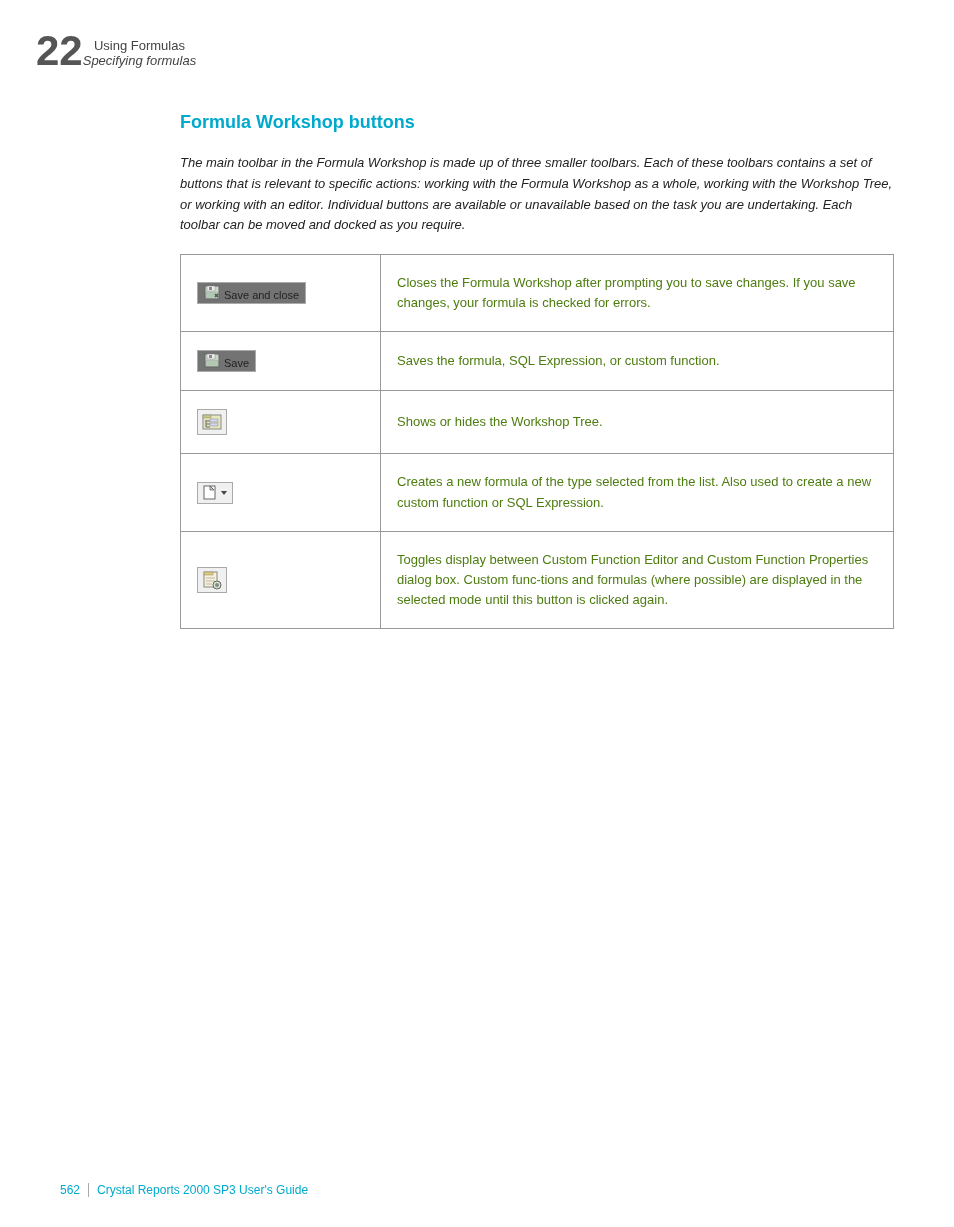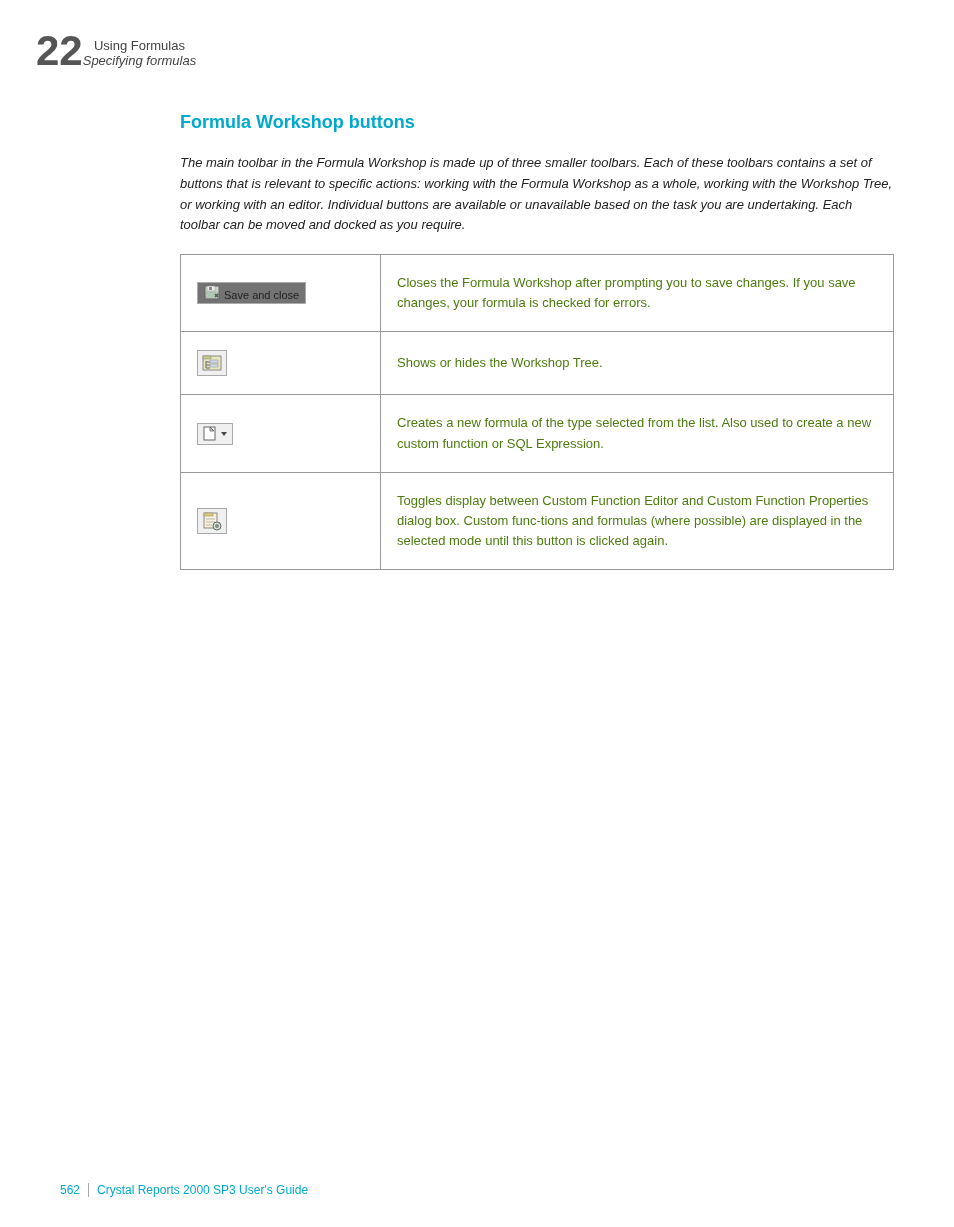--- a/index.html
+++ b/index.html
@@ -178,20 +178,35 @@
 
                 <line x1="11" y1="12" x2="14" y2="9" stroke="#555" stroke-width="1.5"></line>
                 <line x1="11" y1="9" x2="14" y2="12" stroke="#555" stroke-width="1.5"></line>
               </svg>
               <span>Save and close</span>
             </span>
           </td>
           <td class="desc-cell">Closes the Formula Workshop after prompting you to save changes. If you save changes, your formula is checked for errors.</td>
         </tr>
 
+        <tr>
+          <td class="btn-cell">
+            <span class="toolbar-btn">
+              <svg class="icon-save-close" viewBox="0 0 16 16" xmlns="http://www.w3.org/2000/svg">
+                <rect x="1" y="1" width="14" height="13" fill="#c8d8c8" stroke="#666" stroke-width="1"></rect>
+                <rect x="3" y="1" width="8" height="5" fill="#eee" stroke="#888" stroke-width="0.5"></rect>
+                <rect x="5" y="2" width="3" height="3" fill="#888"></rect>
+                <rect x="2" y="8" width="12" height="5" fill="#d8e8d8" stroke="#666" stroke-width="0.5"></rect>
+                <rect x="3" y="9" width="10" height="3" fill="#b0c8b0"></rect>
+              </svg>
+              <span>Save</span>
+            </span>
+          </td>
+          <td class="desc-cell">Saves the formula, SQL Expression, or custom function.</td>
+        </tr>
 
         <tr>
           <td class="btn-cell">
             <span class="toolbar-btn-only">
               <svg width="20" height="20" viewBox="0 0 20 20" xmlns="http://www.w3.org/2000/svg">
 
                 <rect x="1" y="3" width="18" height="14" fill="#e8e8c0" stroke="#888" stroke-width="1"></rect>
                 <rect x="1" y="3" width="8" height="3" fill="#c8c880" stroke="#888" stroke-width="0.5"></rect>
 
                 <line x1="4" y1="8" x2="4" y2="15" stroke="#666" stroke-width="1"></line>

